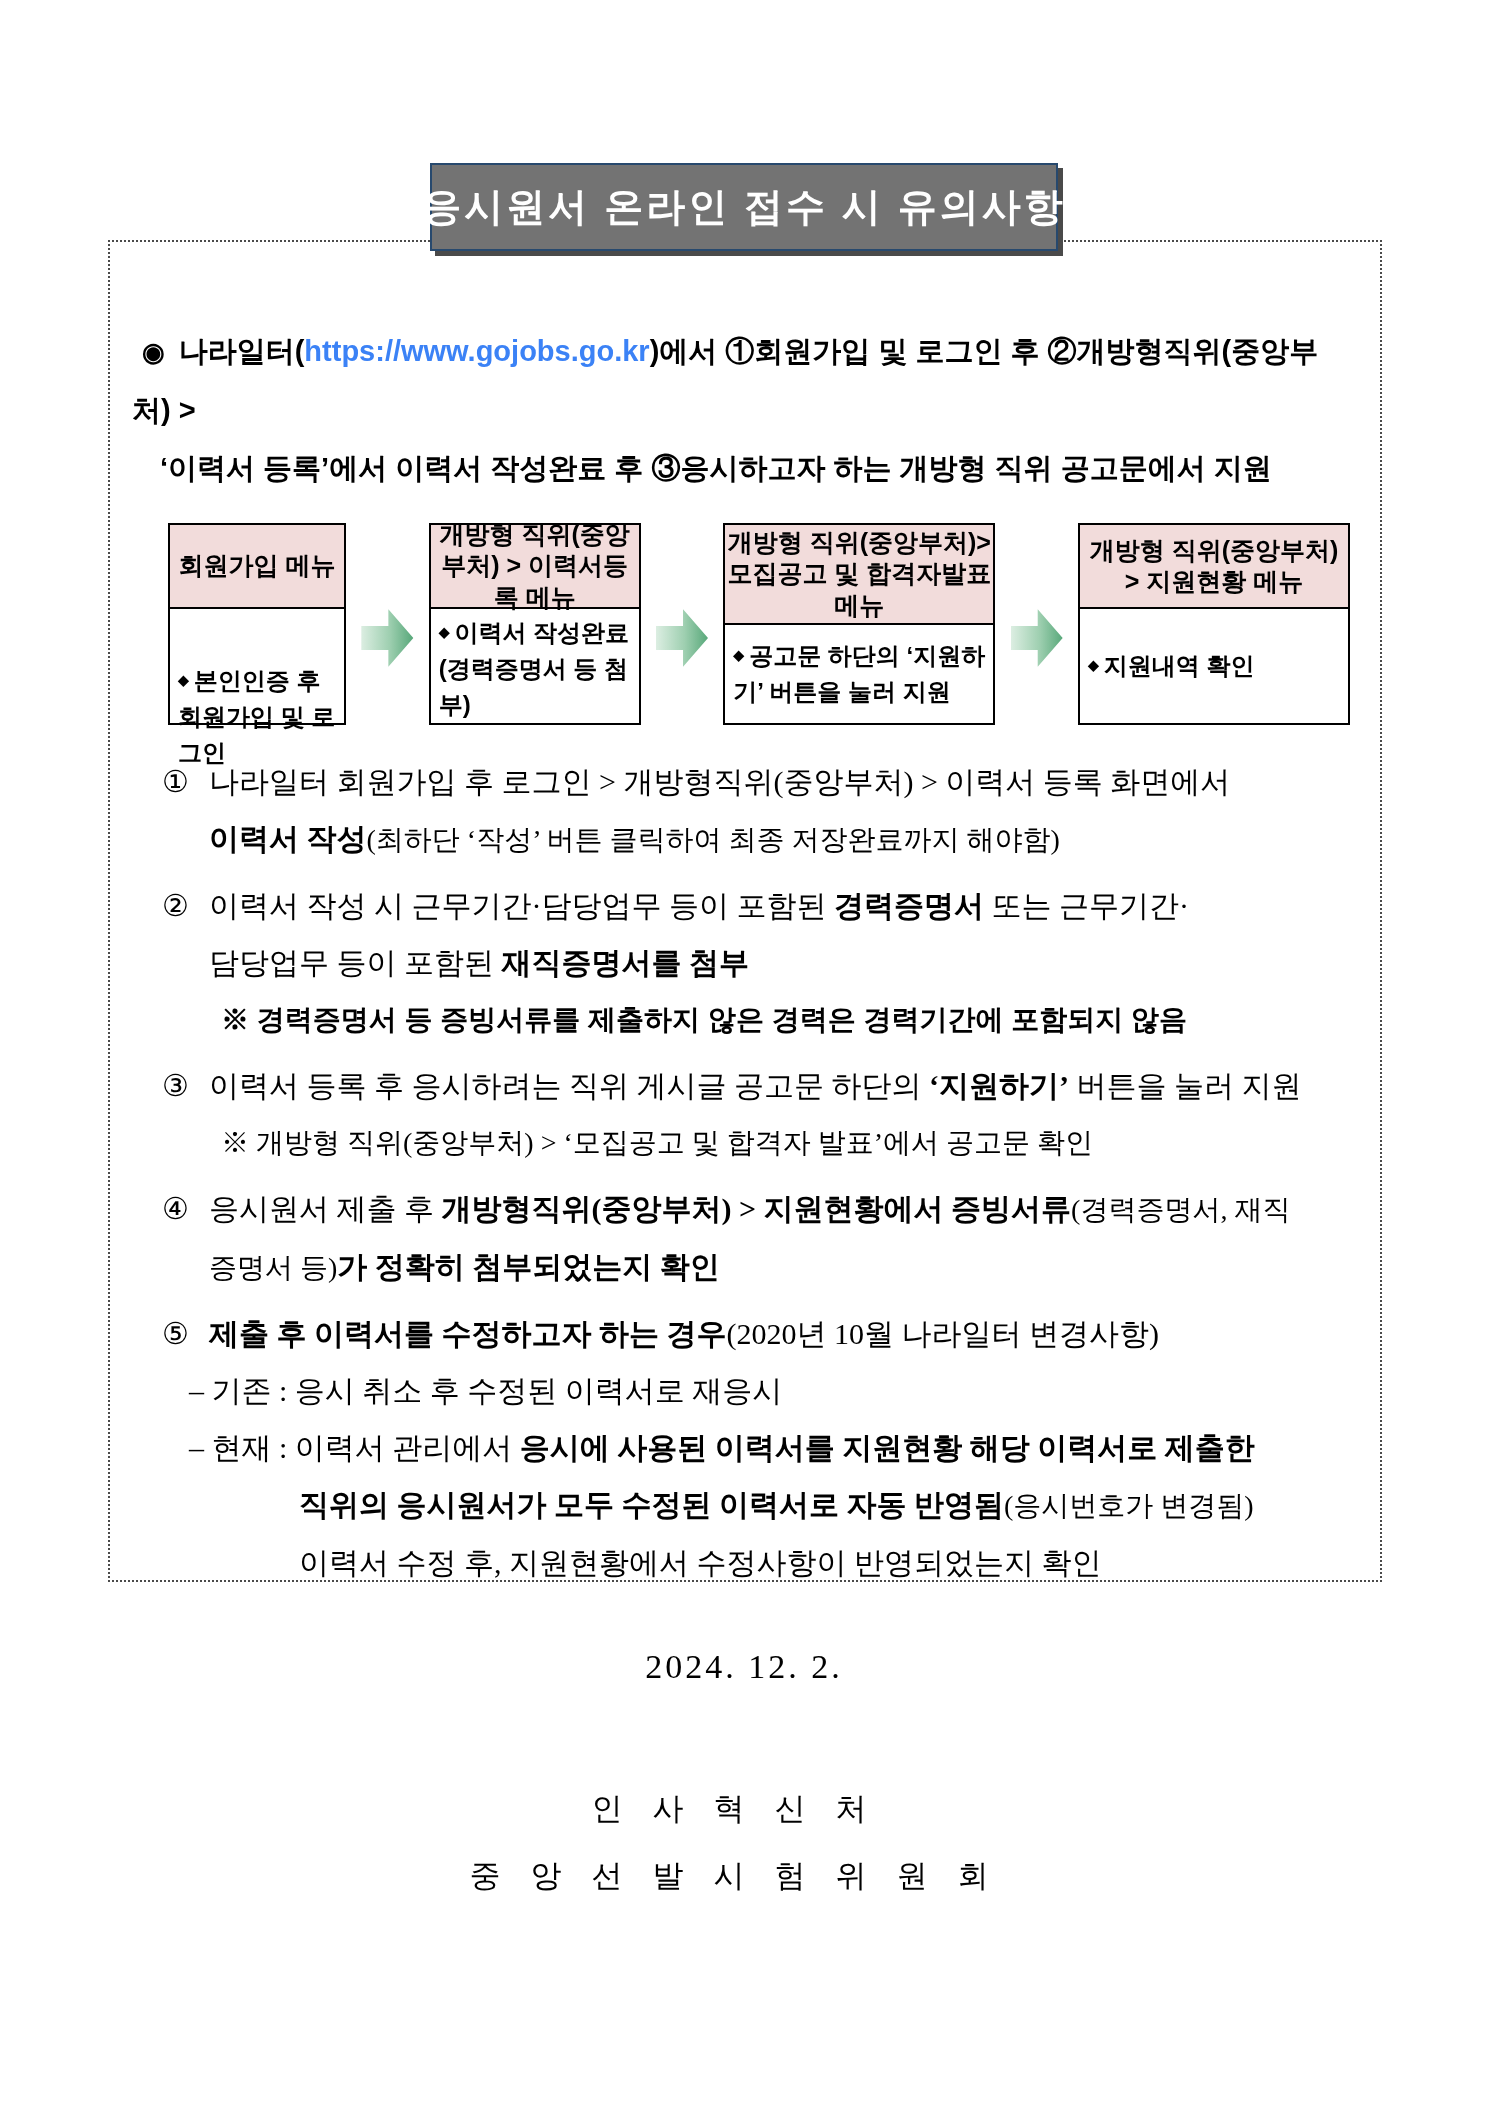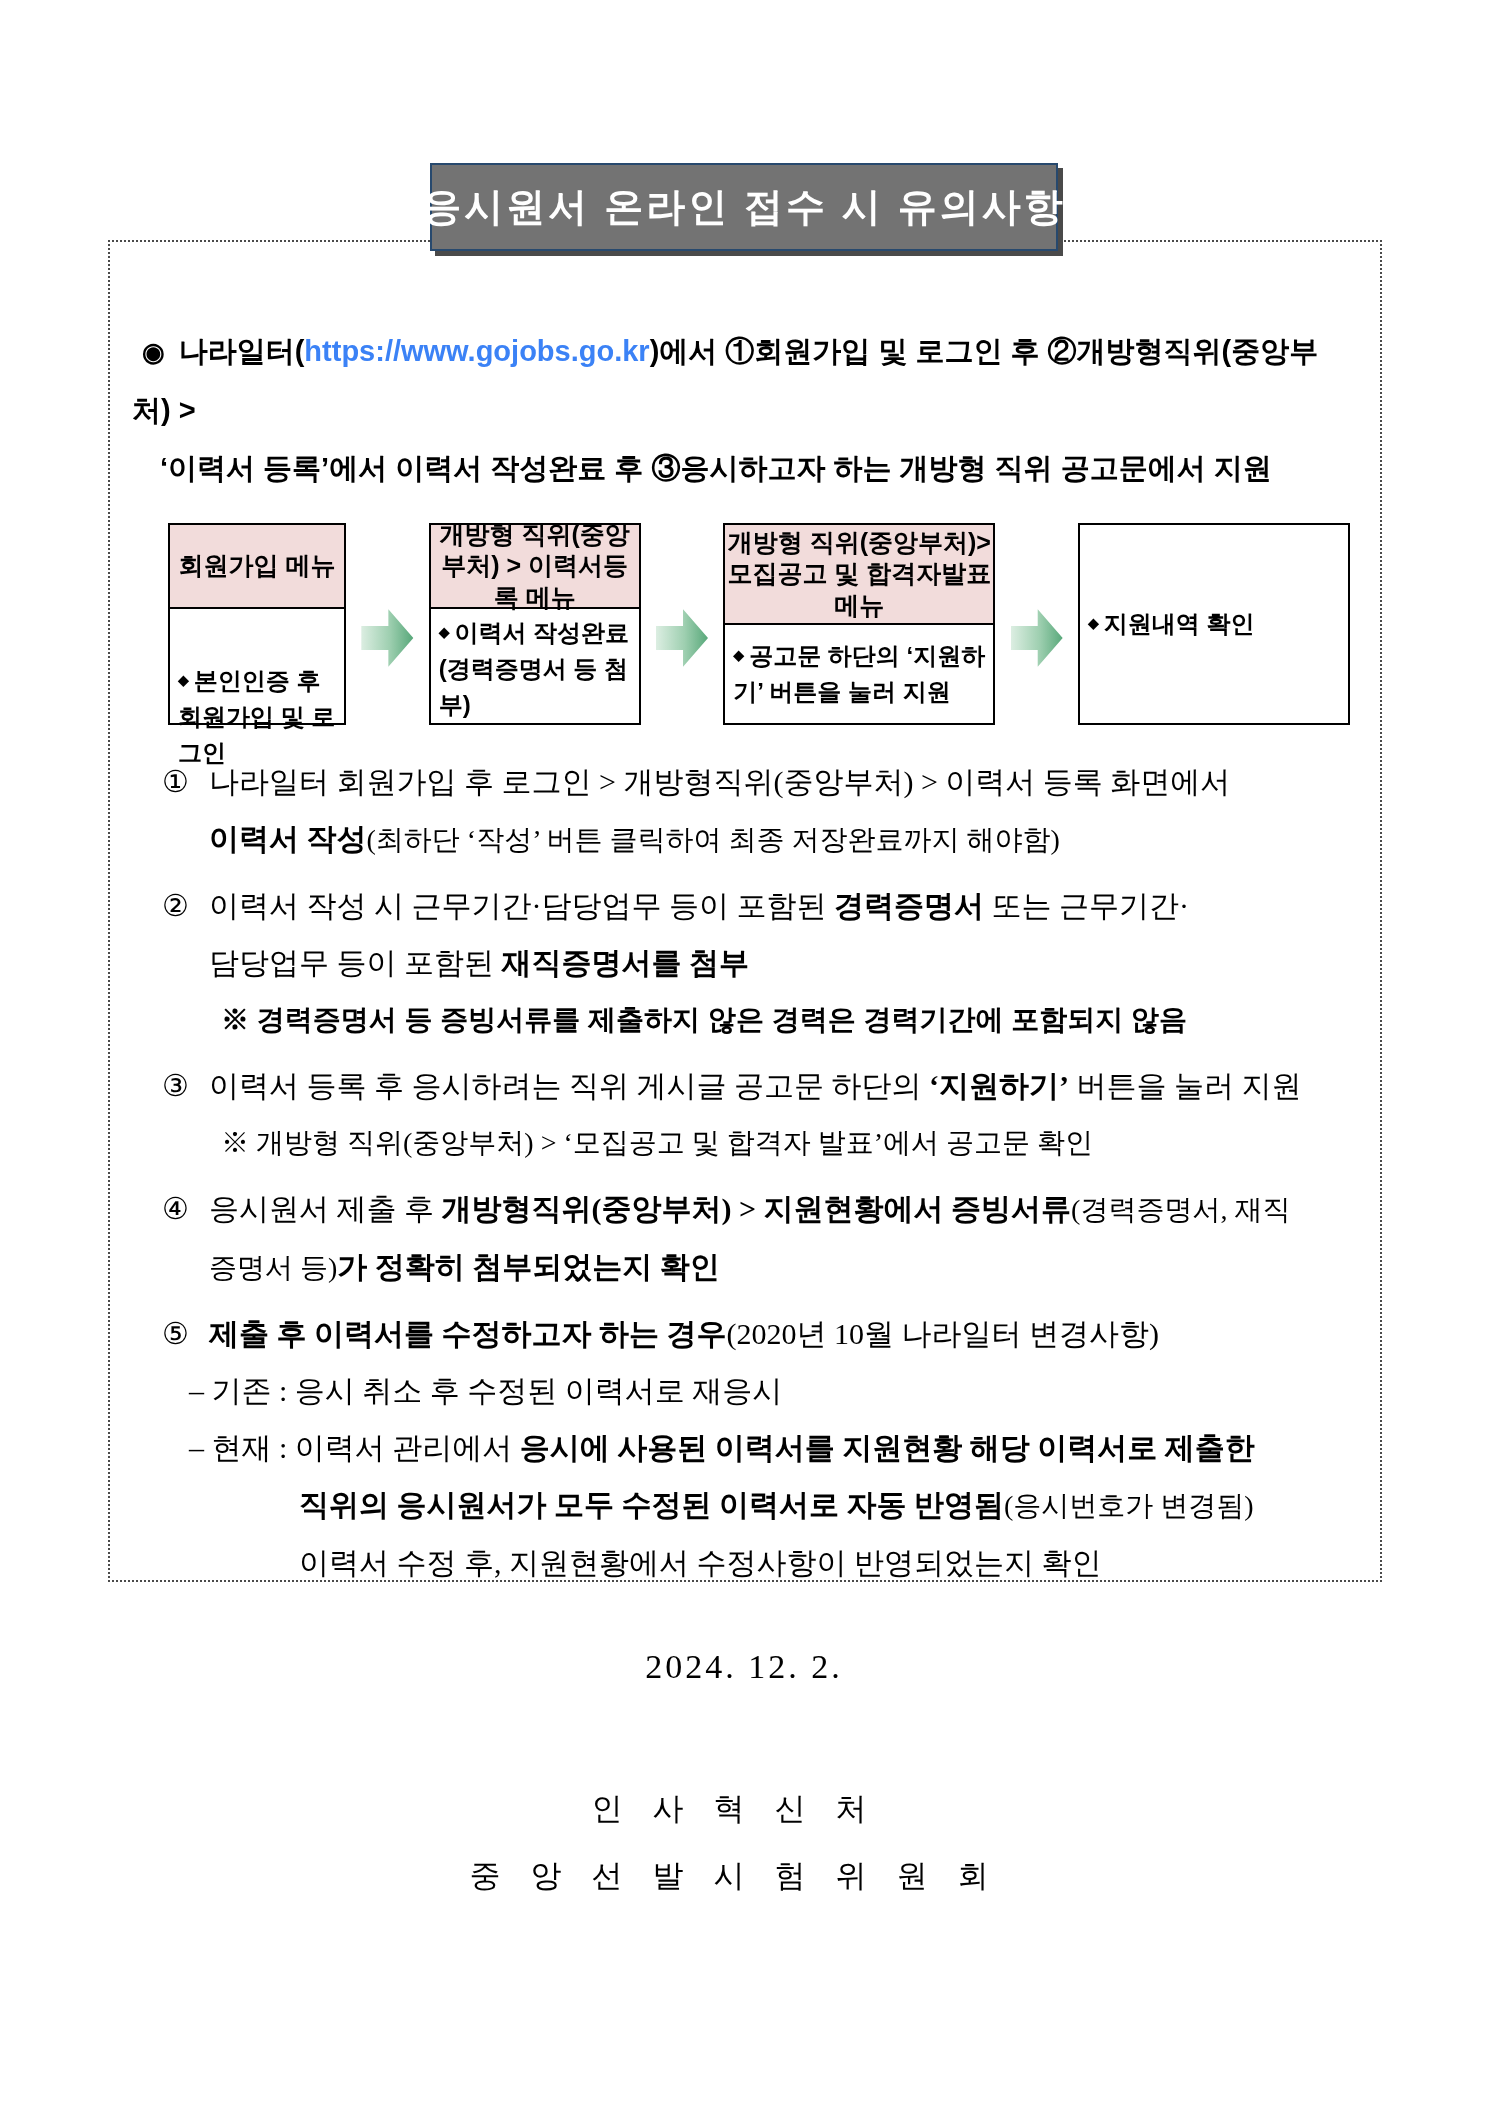--- a/index.html
+++ b/index.html
@@ -199,20 +199,21 @@
         <div class="step-body">
             <span><span class="dm">◆</span><span>공고문 하단의 ‘지원하기’ 버튼을 눌러 지원</span></span>
           </div>
       </div>
 
       <div class="arrow-slot">
           <div class="arrow"></div>
         </div>
 
       <div class="step step-4">
+        <div class="step-header">개방형 직위(중앙부처) &gt; 지원현황 메뉴</div>
         <div class="step-body">
             <span><span class="dm">◆</span><span>지원내역 확인</span></span>
           </div>
       </div>
 
     </div>
 
     <div class="items">
 
       <div class="item">

